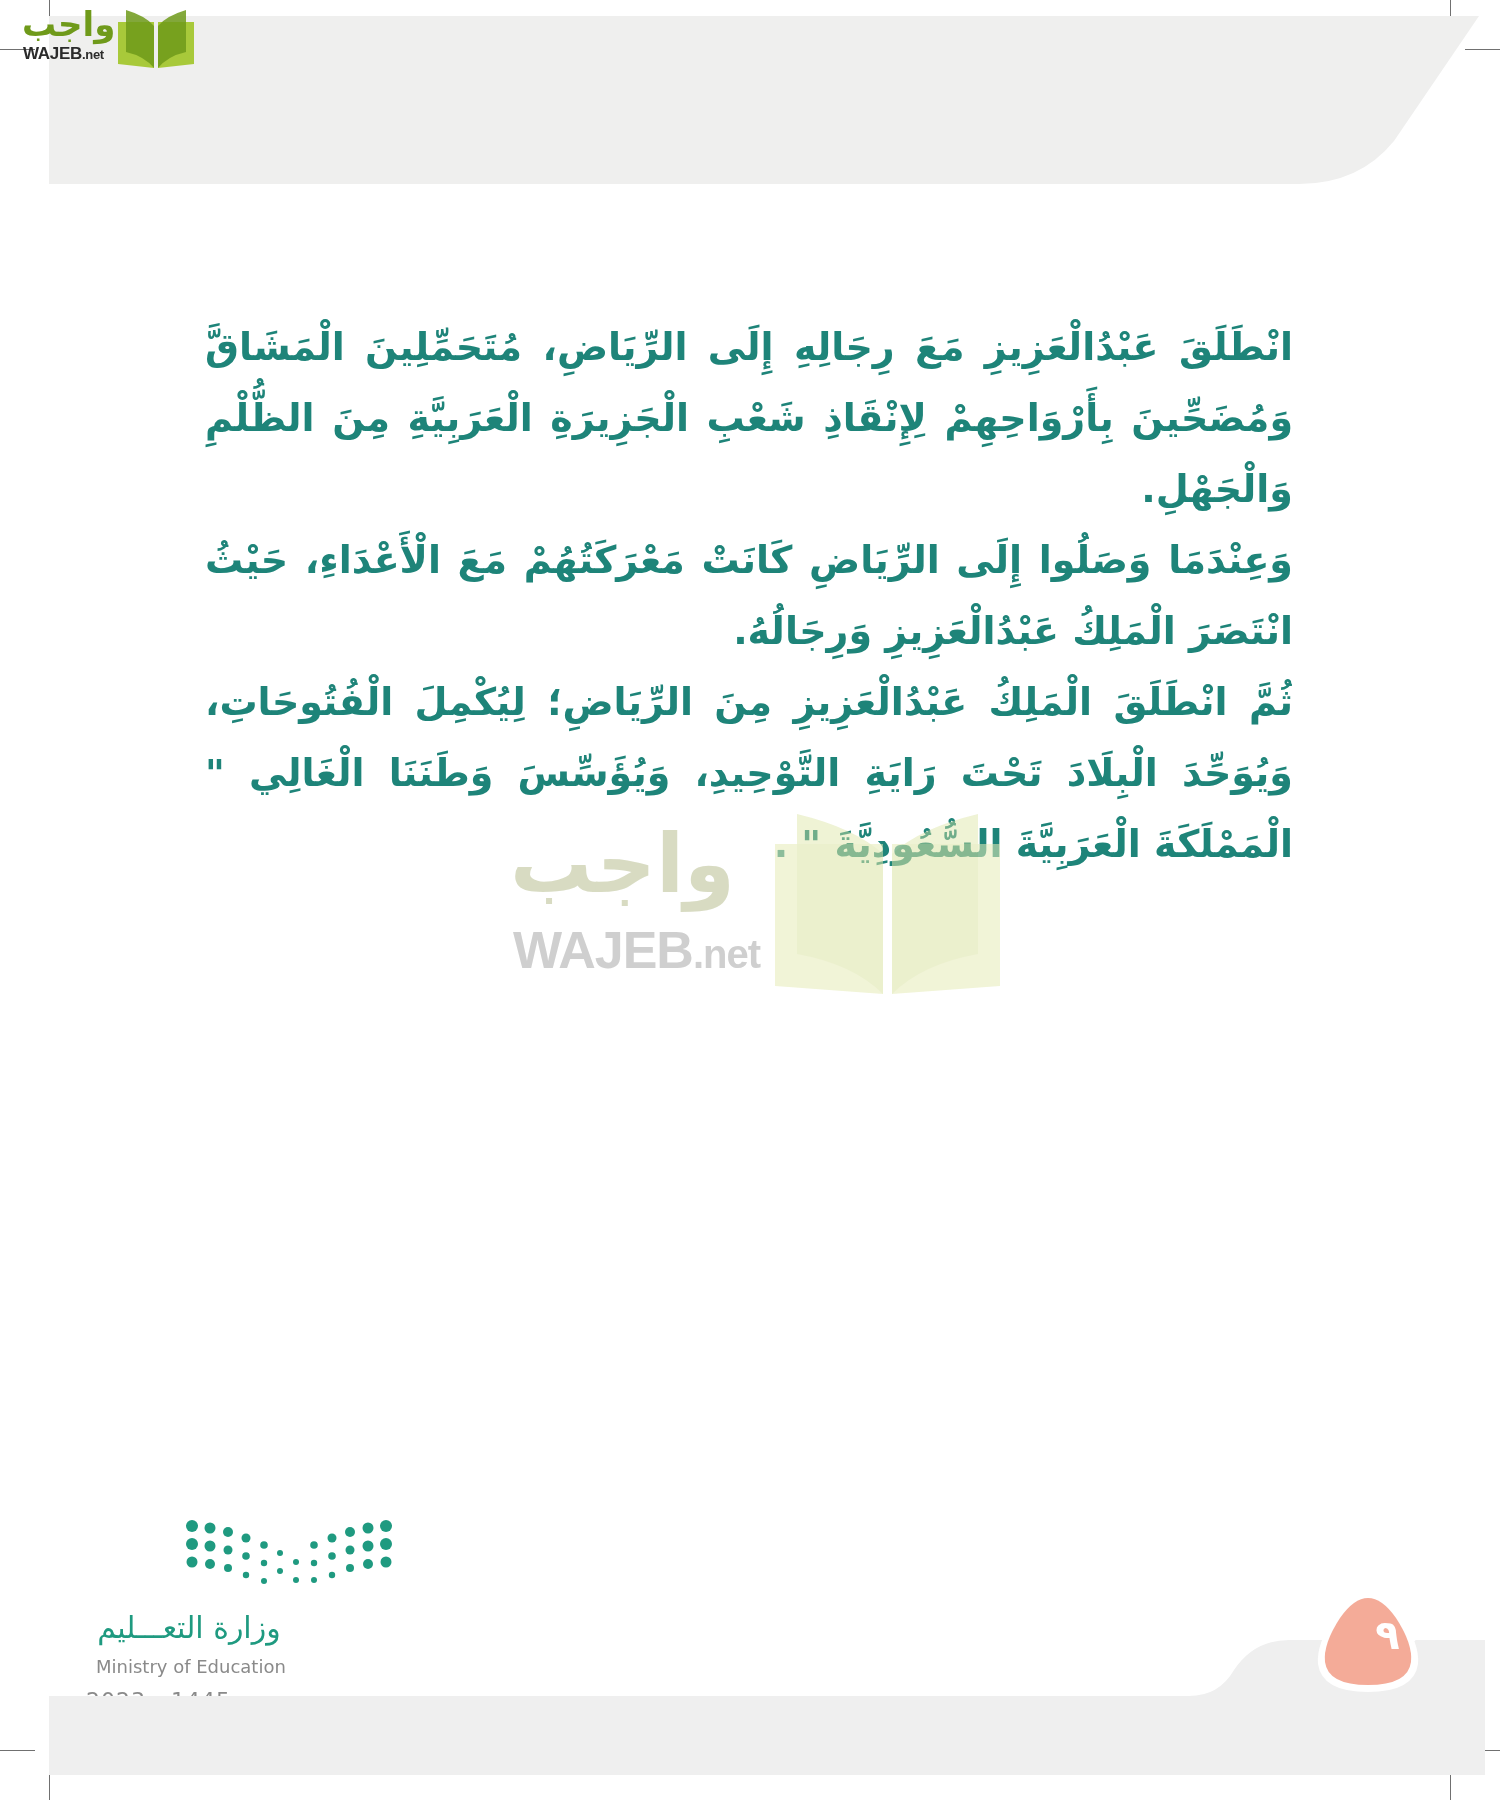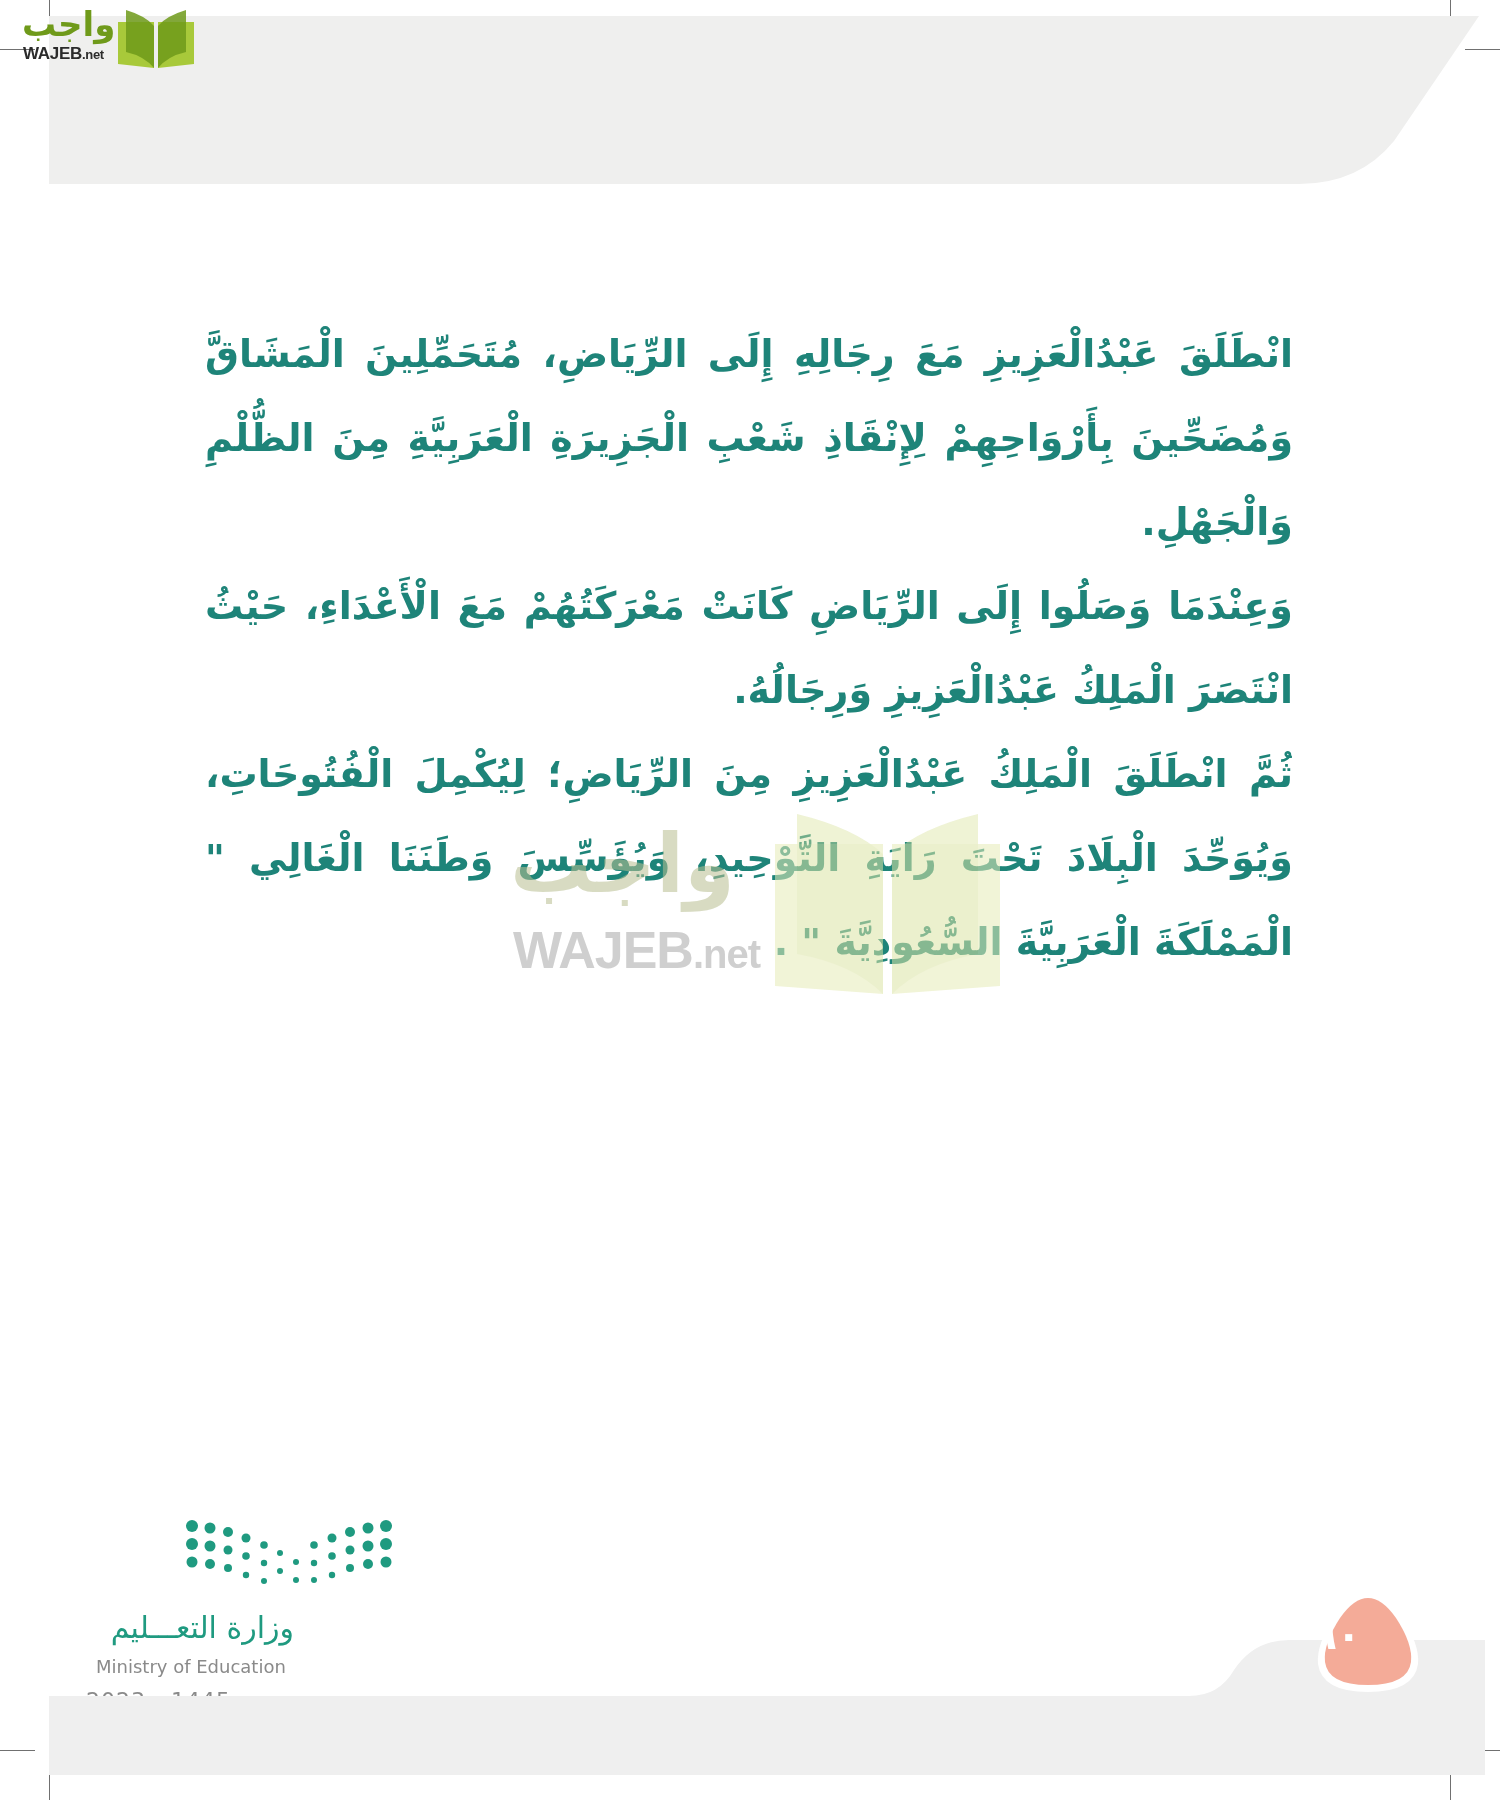--- a/index.html
+++ b/index.html
@@ -10,40 +10,40 @@
     .header-band { position: absolute; left: 49px; top: 16px; width: 1440px; height: 168px; }
     .header-band svg { display: block; }
 
     .brand { position: absolute; left: 10px; top: 4px; width: 180px; height: 62px; }
     .brand-ar { position: absolute; left: 12px; top: 0; font-family: "DejaVu Sans", sans-serif; font-weight: bold; font-size: 34px; color: #6f9a1a; line-height: 40px; direction: rtl; }
     .brand-en { position: absolute; left: 13px; top: 40px; font-family: "Liberation Sans", sans-serif; font-weight: bold; font-size: 17px; color: #2b2b2b; letter-spacing: -0.3px; }
     .brand-en small { font-size: 13px; }
     .brand-book { position: absolute; left: 106px; top: 4px; }
 
     .story { position: absolute; left: 205px; top: 312px; width: 1088px; direction: rtl; text-align: justify; text-align-last: right;
-             font-family: "DejaVu Sans", sans-serif; font-weight: bold; font-size: 38px; line-height: 84px; color: #1e8479; }
+             font-family: "DejaVu Sans", sans-serif; font-weight: bold; font-size: 38px; line-height: 71px; color: #1e8479; }
     .story p { margin: 0; }
 
     .watermark { position: absolute; left: 505px; top: 808px; width: 500px; height: 185px; pointer-events: none; opacity: 0.55; }
     .wm-ar { position: absolute; left: 5px; top: 8px; font-family: "DejaVu Sans", sans-serif; font-weight: bold; font-size: 82px; color: #b9bf92; line-height: 95px; direction: rtl; }
     .wm-en { position: absolute; left: 8px; top: 112px; font-family: "Liberation Sans", sans-serif; font-weight: bold; font-size: 52px; color: #a8a8a8; letter-spacing: -1px; }
     .wm-en small { font-size: 40px; }
     .wm-book { position: absolute; left: 270px; top: 6px; }
 
     .ministry { position: absolute; left: 84px; top: 1518px; width: 240px; }
     .ministry-dots { position: absolute; left: 100px; top: 0; }
-    .ministry-ar { position: absolute; left: 0; top: 92px; width: 210px; text-align: right; font-family: "DejaVu Sans", sans-serif; font-size: 30px; color: #1f9a80; direction: rtl; unicode-bidi: plaintext; }
+    .ministry-ar { position: absolute; left: 0; top: 92px; width: 210px; text-align: center; font-family: "DejaVu Sans", sans-serif; font-size: 30px; color: #1f9a80; direction: rtl; unicode-bidi: plaintext; }
     .ministry-en { position: absolute; left: 12px; top: 138px; font-family: "DejaVu Sans", sans-serif; font-size: 18px; color: #8a8a8a; white-space: nowrap; }
     .ministry-year { position: absolute; left: 2px; top: 170px; font-family: "DejaVu Sans", sans-serif; font-size: 22px; color: #8a8a8a; white-space: nowrap; letter-spacing: 1px; }
 
     .footer-band { position: absolute; left: 49px; top: 1630px; width: 1436px; height: 145px; }
     .footer-band svg { display: block; }
 
     .page-badge { position: absolute; left: 1312px; top: 1588px; width: 112px; height: 108px; }
-    .page-number { position: absolute; left: 0; top: 24px; width: 112px; text-align: left; font-family: "DejaVu Sans", sans-serif; font-weight: bold; font-size: 40px; color: #ffffff; direction: rtl; }
+    .page-number { position: absolute; left: 0; top: 24px; width: 112px; text-align: right; font-family: "DejaVu Sans", sans-serif; font-weight: bold; font-size: 40px; color: #ffffff; direction: rtl; }
   </style>
 </head>
 <body>
 
 <div class="crop-mark" style="left:49px; top:0; width:1px; height:16px;"></div>
 <div class="crop-mark" style="left:0; top:49px; width:35px; height:1px;"></div>
 <div class="crop-mark" style="left:1450px; top:0; width:1px; height:35px;"></div>
 <div class="crop-mark" style="left:1465px; top:49px; width:35px; height:1px;"></div>
 <div class="crop-mark" style="left:0; top:1750px; width:35px; height:1px;"></div>
 <div class="crop-mark" style="left:49px; top:1765px; width:1px; height:35px;"></div>

